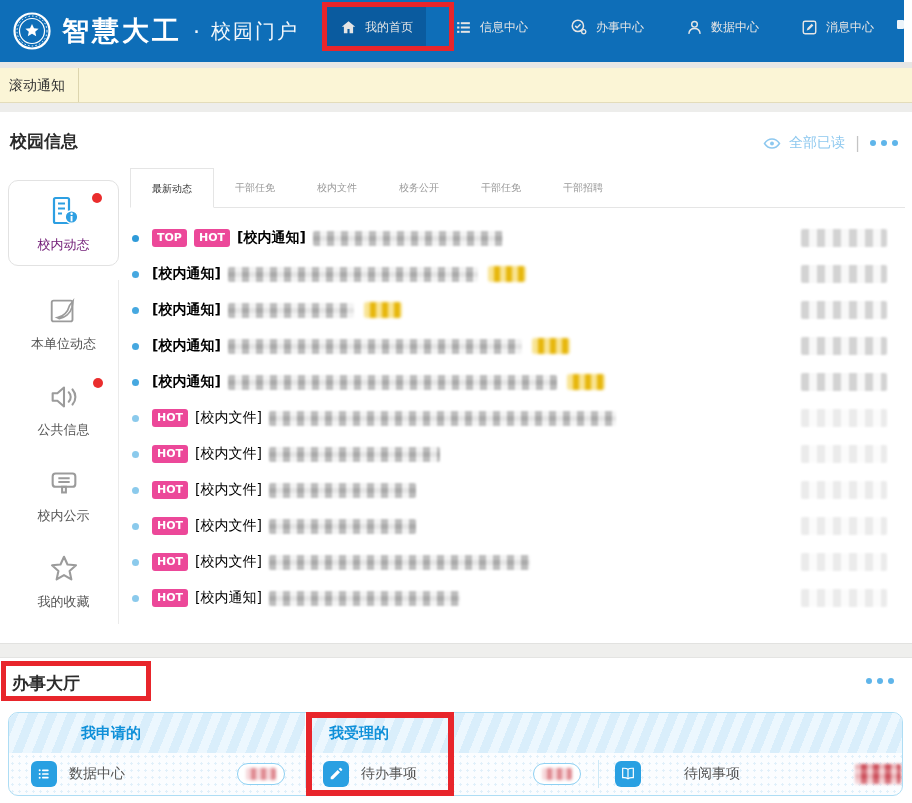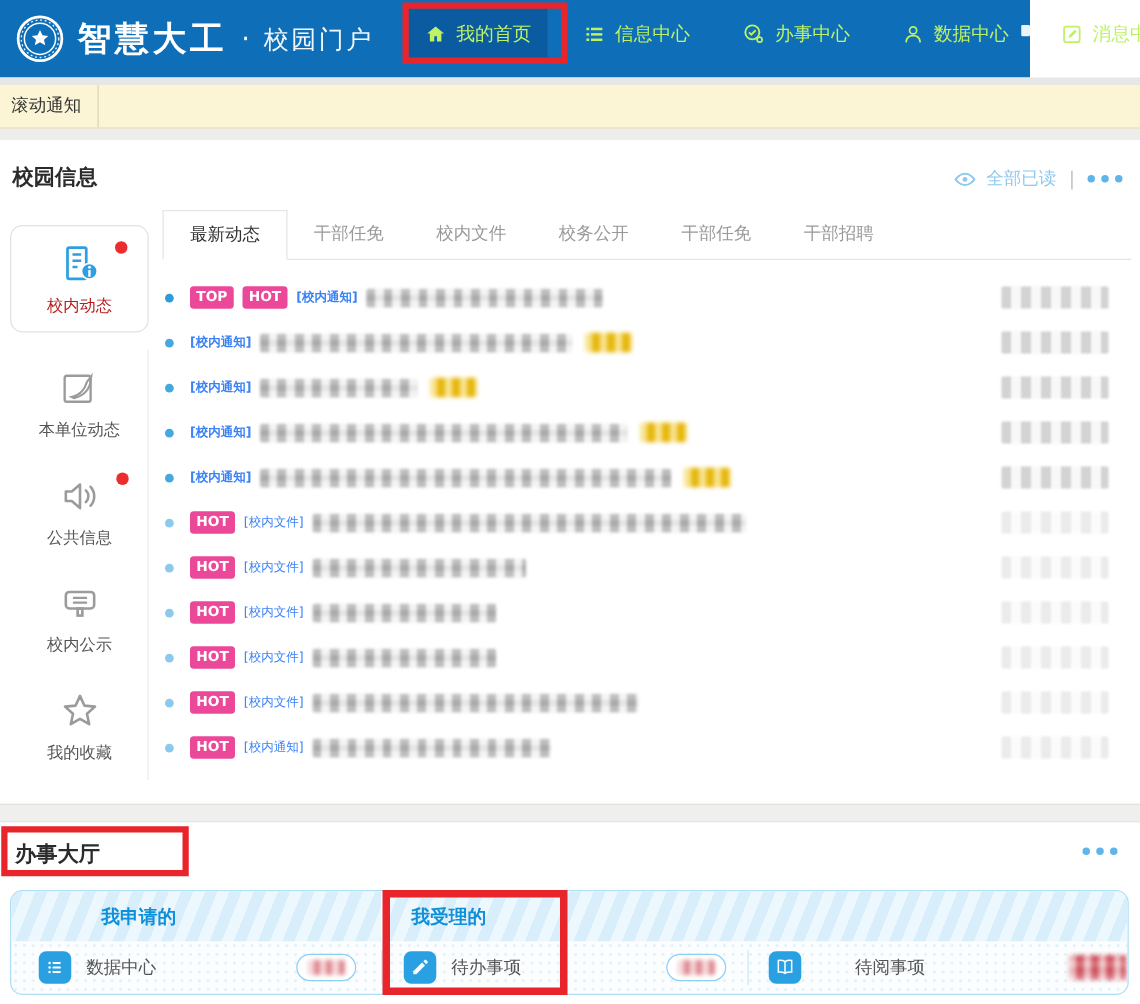--- a/index.html
+++ b/index.html
@@ -1,28 +1,28 @@
 <!DOCTYPE html>
 <html><head>
 <meta charset="utf-8">
 <style>
   *{box-sizing:border-box;margin:0;padding:0}
   html,body{background:#fff}
   body{font-family:"DejaVu Sans","Liberation Sans",sans-serif}
   .screen{position:relative;width:912px;height:803px;overflow:hidden;background:#fff}
 
   
-  .navbar{position:absolute;left:0;top:0;width:824px;height:62px;background:#0e6eb8}
+  .navbar{position:absolute;left:0;top:0;width:904px;height:62px;background:#0e6eb8}
   .brand{position:absolute;left:12px;top:0;height:62px;display:flex;align-items:center;gap:10px;color:#fff}
   .logo{flex:none;display:flex}
   .brand-title{font-size:27px;font-weight:bold;letter-spacing:3px}
   .brand-sep{font-size:22px;margin:0 1px;opacity:.95}
   .brand-sub{font-size:20px;letter-spacing:2px;opacity:.95}
   .nav{position:absolute;left:327px;top:7px;height:40px;display:flex;gap:16px}
-  .nav-item{display:flex;align-items:center;gap:8px;padding:0 13px;color:#bef264;font-size:15px;cursor:pointer;white-space:nowrap}
+  .nav-item{display:flex;align-items:center;gap:8px;padding:0 13px;color:#e5e5e5;font-size:12px;cursor:pointer;white-space:nowrap}
   .nav-item.active{background:#0a5b9f}
   .nico{display:flex;align-items:center}
   .nav-sliver{position:absolute;right:0;top:20px;width:7px;height:9px;background:rgba(255,255,255,.92);border-radius:1px}
 
   
   .band1{position:absolute;left:0;top:62px;width:912px;height:6px;background:#e7e7e5}
   .notice{position:absolute;left:0;top:68px;width:912px;height:35px;background:#fbf5d6;border-bottom:1px solid #e3dcba;display:flex}
   .notice-label{width:79px;line-height:34px;padding-left:9px;font-size:14px;color:#333;border-right:1px solid #ddd5ae}
   .notice-track{flex:1}
   .band2{position:absolute;left:0;top:103px;width:912px;height:9px;background:#ededeb}
@@ -34,32 +34,32 @@
   .readall{position:absolute;right:14px;top:22px;display:flex;align-items:center;gap:8px;color:#8dc8ef;font-size:14px;cursor:pointer}
   .readall .sep{color:#c4c4c4;font-size:15px;margin:0 2px}
   .dots{display:flex;gap:5px;align-items:center;cursor:pointer}
   .dots i{width:6px;height:6px;border-radius:50%;background:#5fb5ea}
 
   .side{position:absolute;left:8px;top:68px;width:111px}
   .side::after{content:'';position:absolute;right:0;top:100px;height:344px;border-right:1px solid #ebebeb}
   .side-item{position:relative;height:86px;display:flex;flex-direction:column;align-items:center;justify-content:center;gap:7px;color:#9b9b9b;cursor:pointer}
   .side-item .slabel{font-size:13px;color:#555}
   .side-item.side-active{border:1px solid #e2e2e2;border-radius:10px;background:#fff;color:#2d9fe2;margin-bottom:14px}
-  .side-item.side-active .slabel{color:#b91c1c}
+  .side-item.side-active .slabel{color:#701a75}
   .sdot{position:absolute;right:16px;top:12px;width:10px;height:10px;border-radius:50%;background:#ea2d2d}
 
   .tabs{position:absolute;left:130px;top:56px;right:7px;height:40px;display:flex;border-bottom:1px solid #e5e5e5}
-  .tab{padding:0 21px;line-height:39px;font-size:14px;color:#999;cursor:pointer;white-space:nowrap}
+  .tab{padding:0 21px;line-height:39px;font-size:10px;color:#999;cursor:pointer;white-space:nowrap}
   .tab.active{border:1px solid #e5e5e5;border-bottom:1px solid #fff;margin-bottom:-1px;background:#fff;color:#333}
 
   .news{position:absolute;left:130px;top:108px;right:7px}
   .news-row{position:relative;height:36px;display:flex;align-items:center;cursor:pointer}
   .bullet{width:7px;height:7px;border-radius:50%;margin:0 13px 0 2px;flex:none}
   .nbadge{background:#ec4899;color:#fff;font-size:11px;font-weight:bold;padding:2px 5px;border-radius:3px;margin-right:7px;line-height:1.25;flex:none}
-  .ncat{font-size:10px;color:#3b82f6;margin-right:7px;white-space:nowrap;flex:none}
+  .ncat{font-size:14px;color:#000000;margin-right:7px;white-space:nowrap;flex:none}
   .ncat.bold{font-weight:bold}
   .px{display:inline-block;height:15px;border-radius:2px;filter:blur(1.2px);flex:none}
   .px-title{background-color:#d8d8d8;background-image:repeating-linear-gradient(90deg,rgba(110,110,110,.35) 0 7px,rgba(255,255,255,.5) 7px 14px),repeating-linear-gradient(0deg,rgba(255,255,255,.4) 0 5px,rgba(140,140,140,.18) 5px 10px)}
   .px-new{width:38px;height:16px;margin-left:10px;background-color:#f1c40f;background-image:repeating-linear-gradient(90deg,rgba(255,255,255,.55) 0 6px,rgba(205,150,0,.3) 6px 12px);border-radius:3px;filter:blur(1.6px)}
   .px-date{position:absolute;right:18px;top:9px;width:86px;height:18px;background-color:#ebebeb;background-image:repeating-linear-gradient(90deg,rgba(150,150,150,.28) 0 8px,rgba(255,255,255,.65) 8px 16px);filter:blur(1px);border-radius:2px}
   .faint{opacity:.45}
 
   
   .hall{position:absolute;left:0;top:658px;width:912px;height:145px;background:#fff}
   .hall-title{position:absolute;left:12px;top:14px;font-size:17px;color:#2b2b2b}

